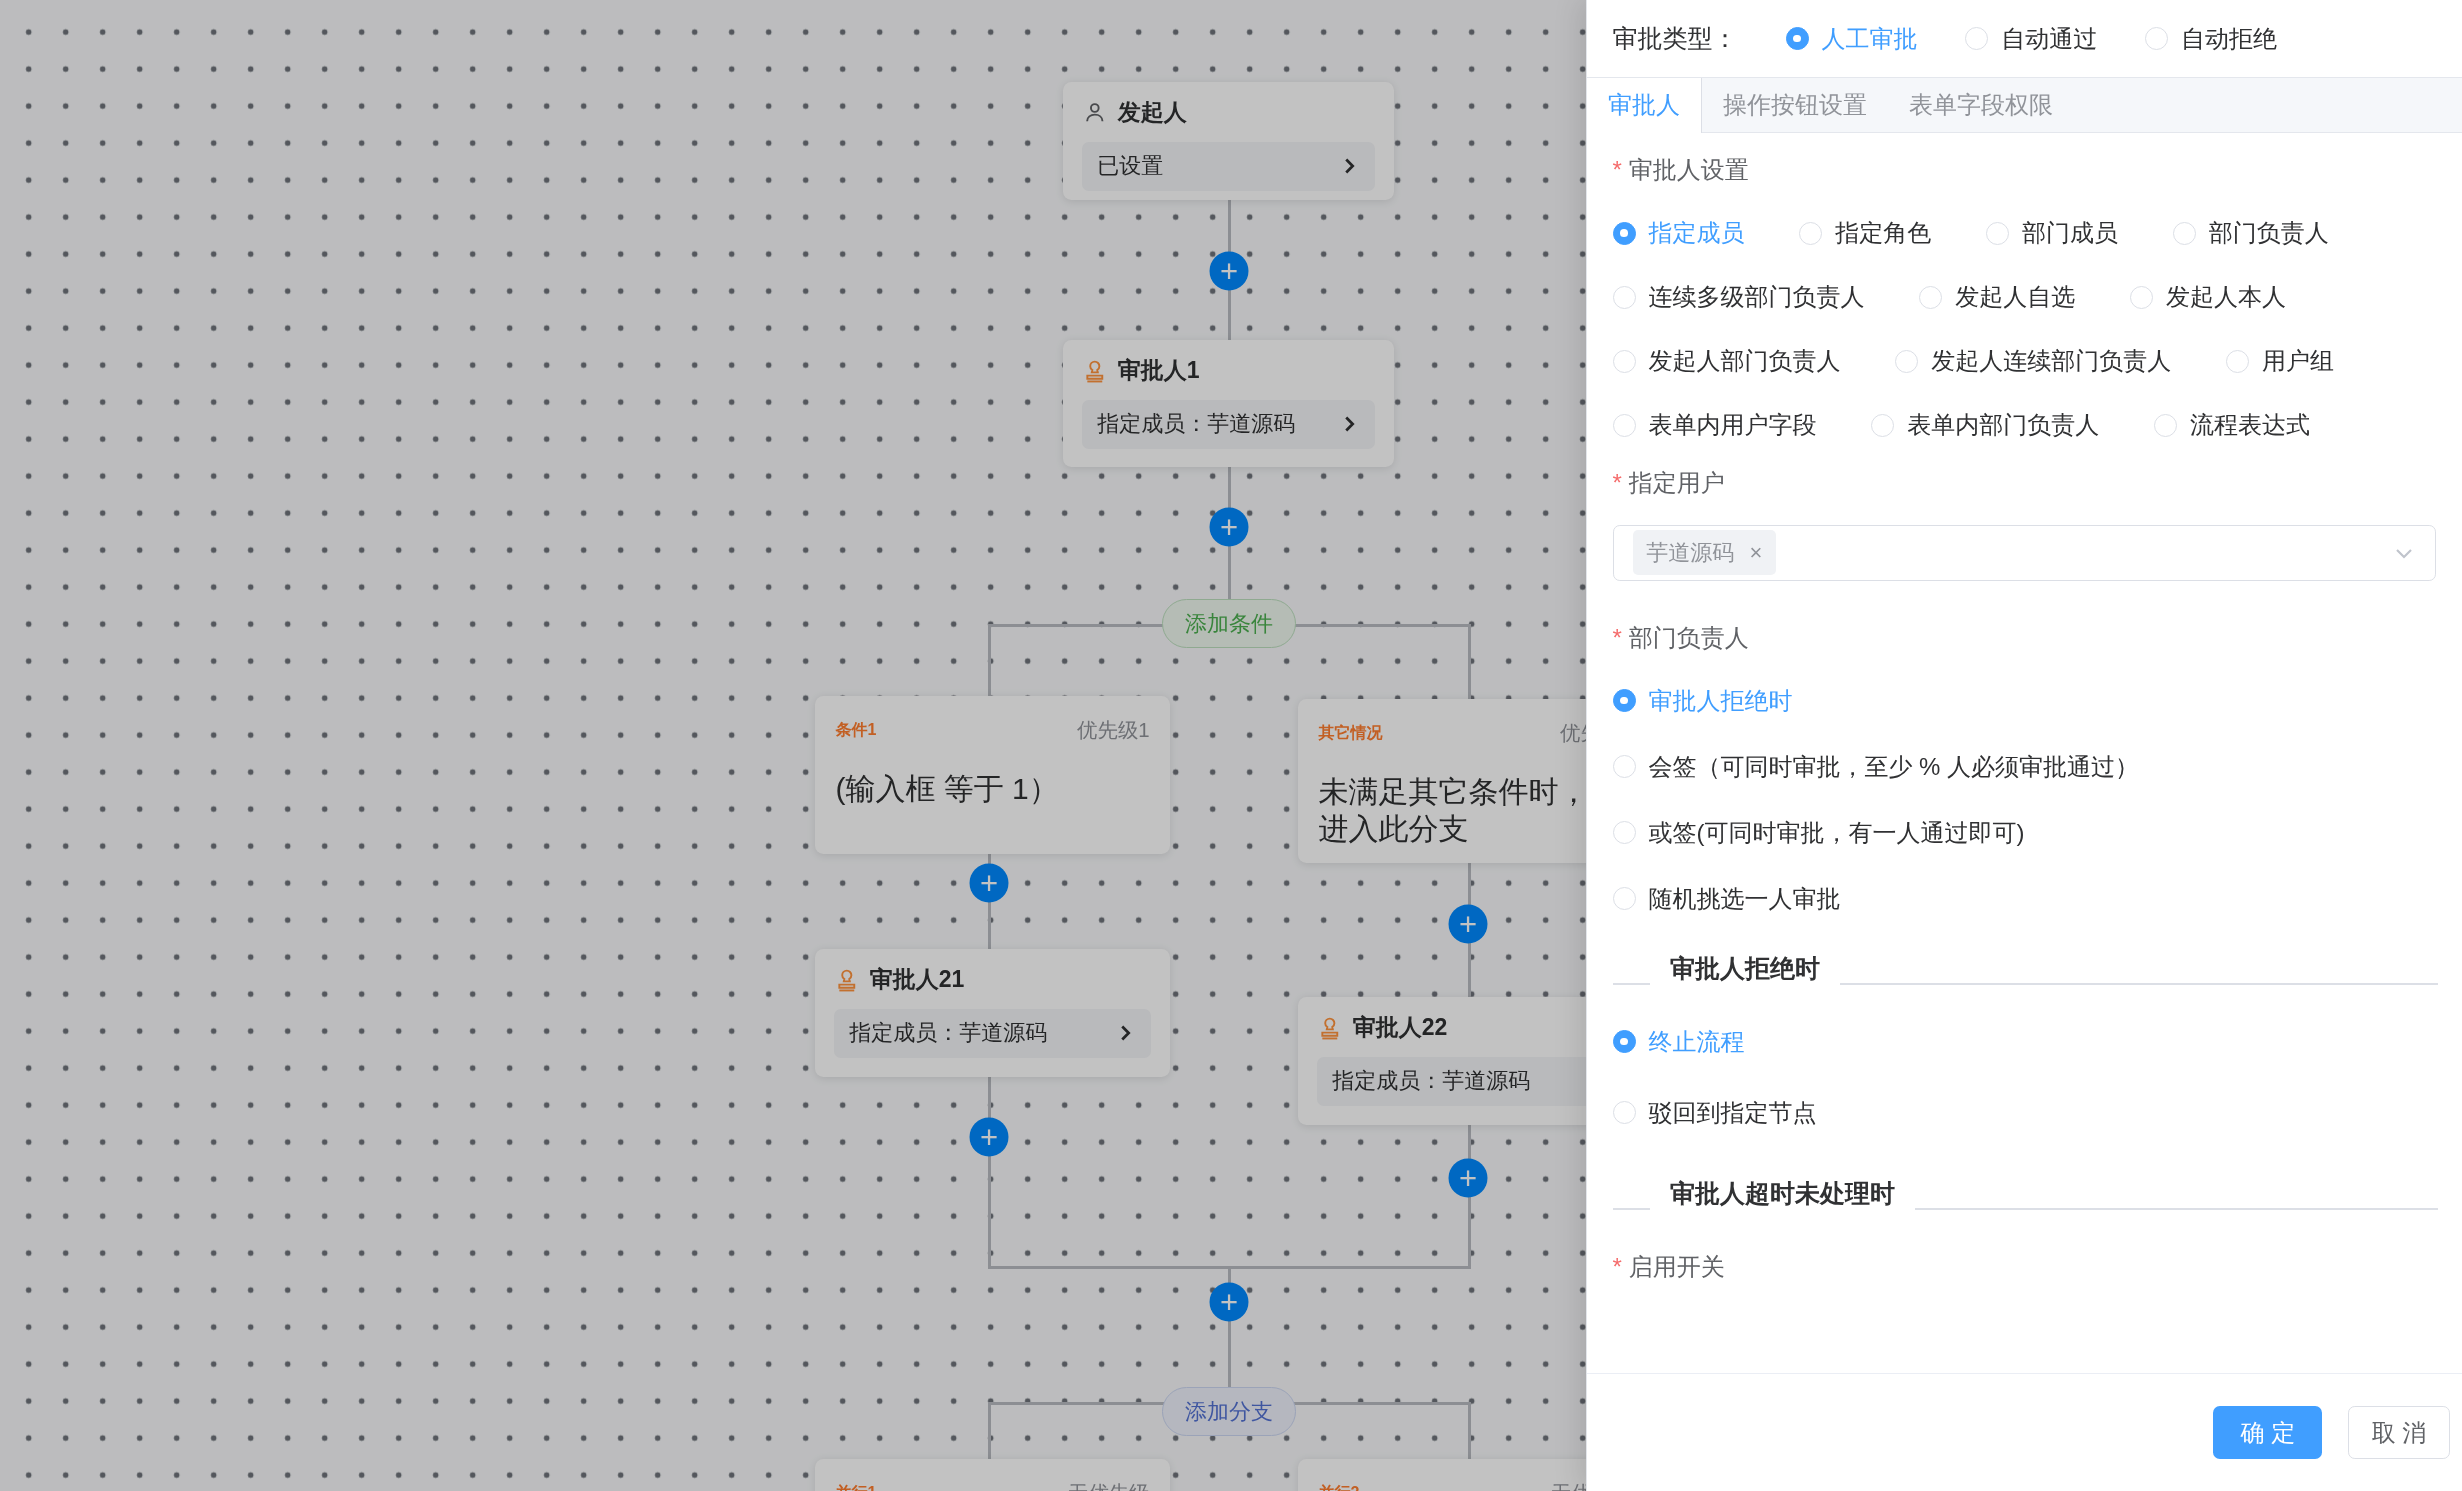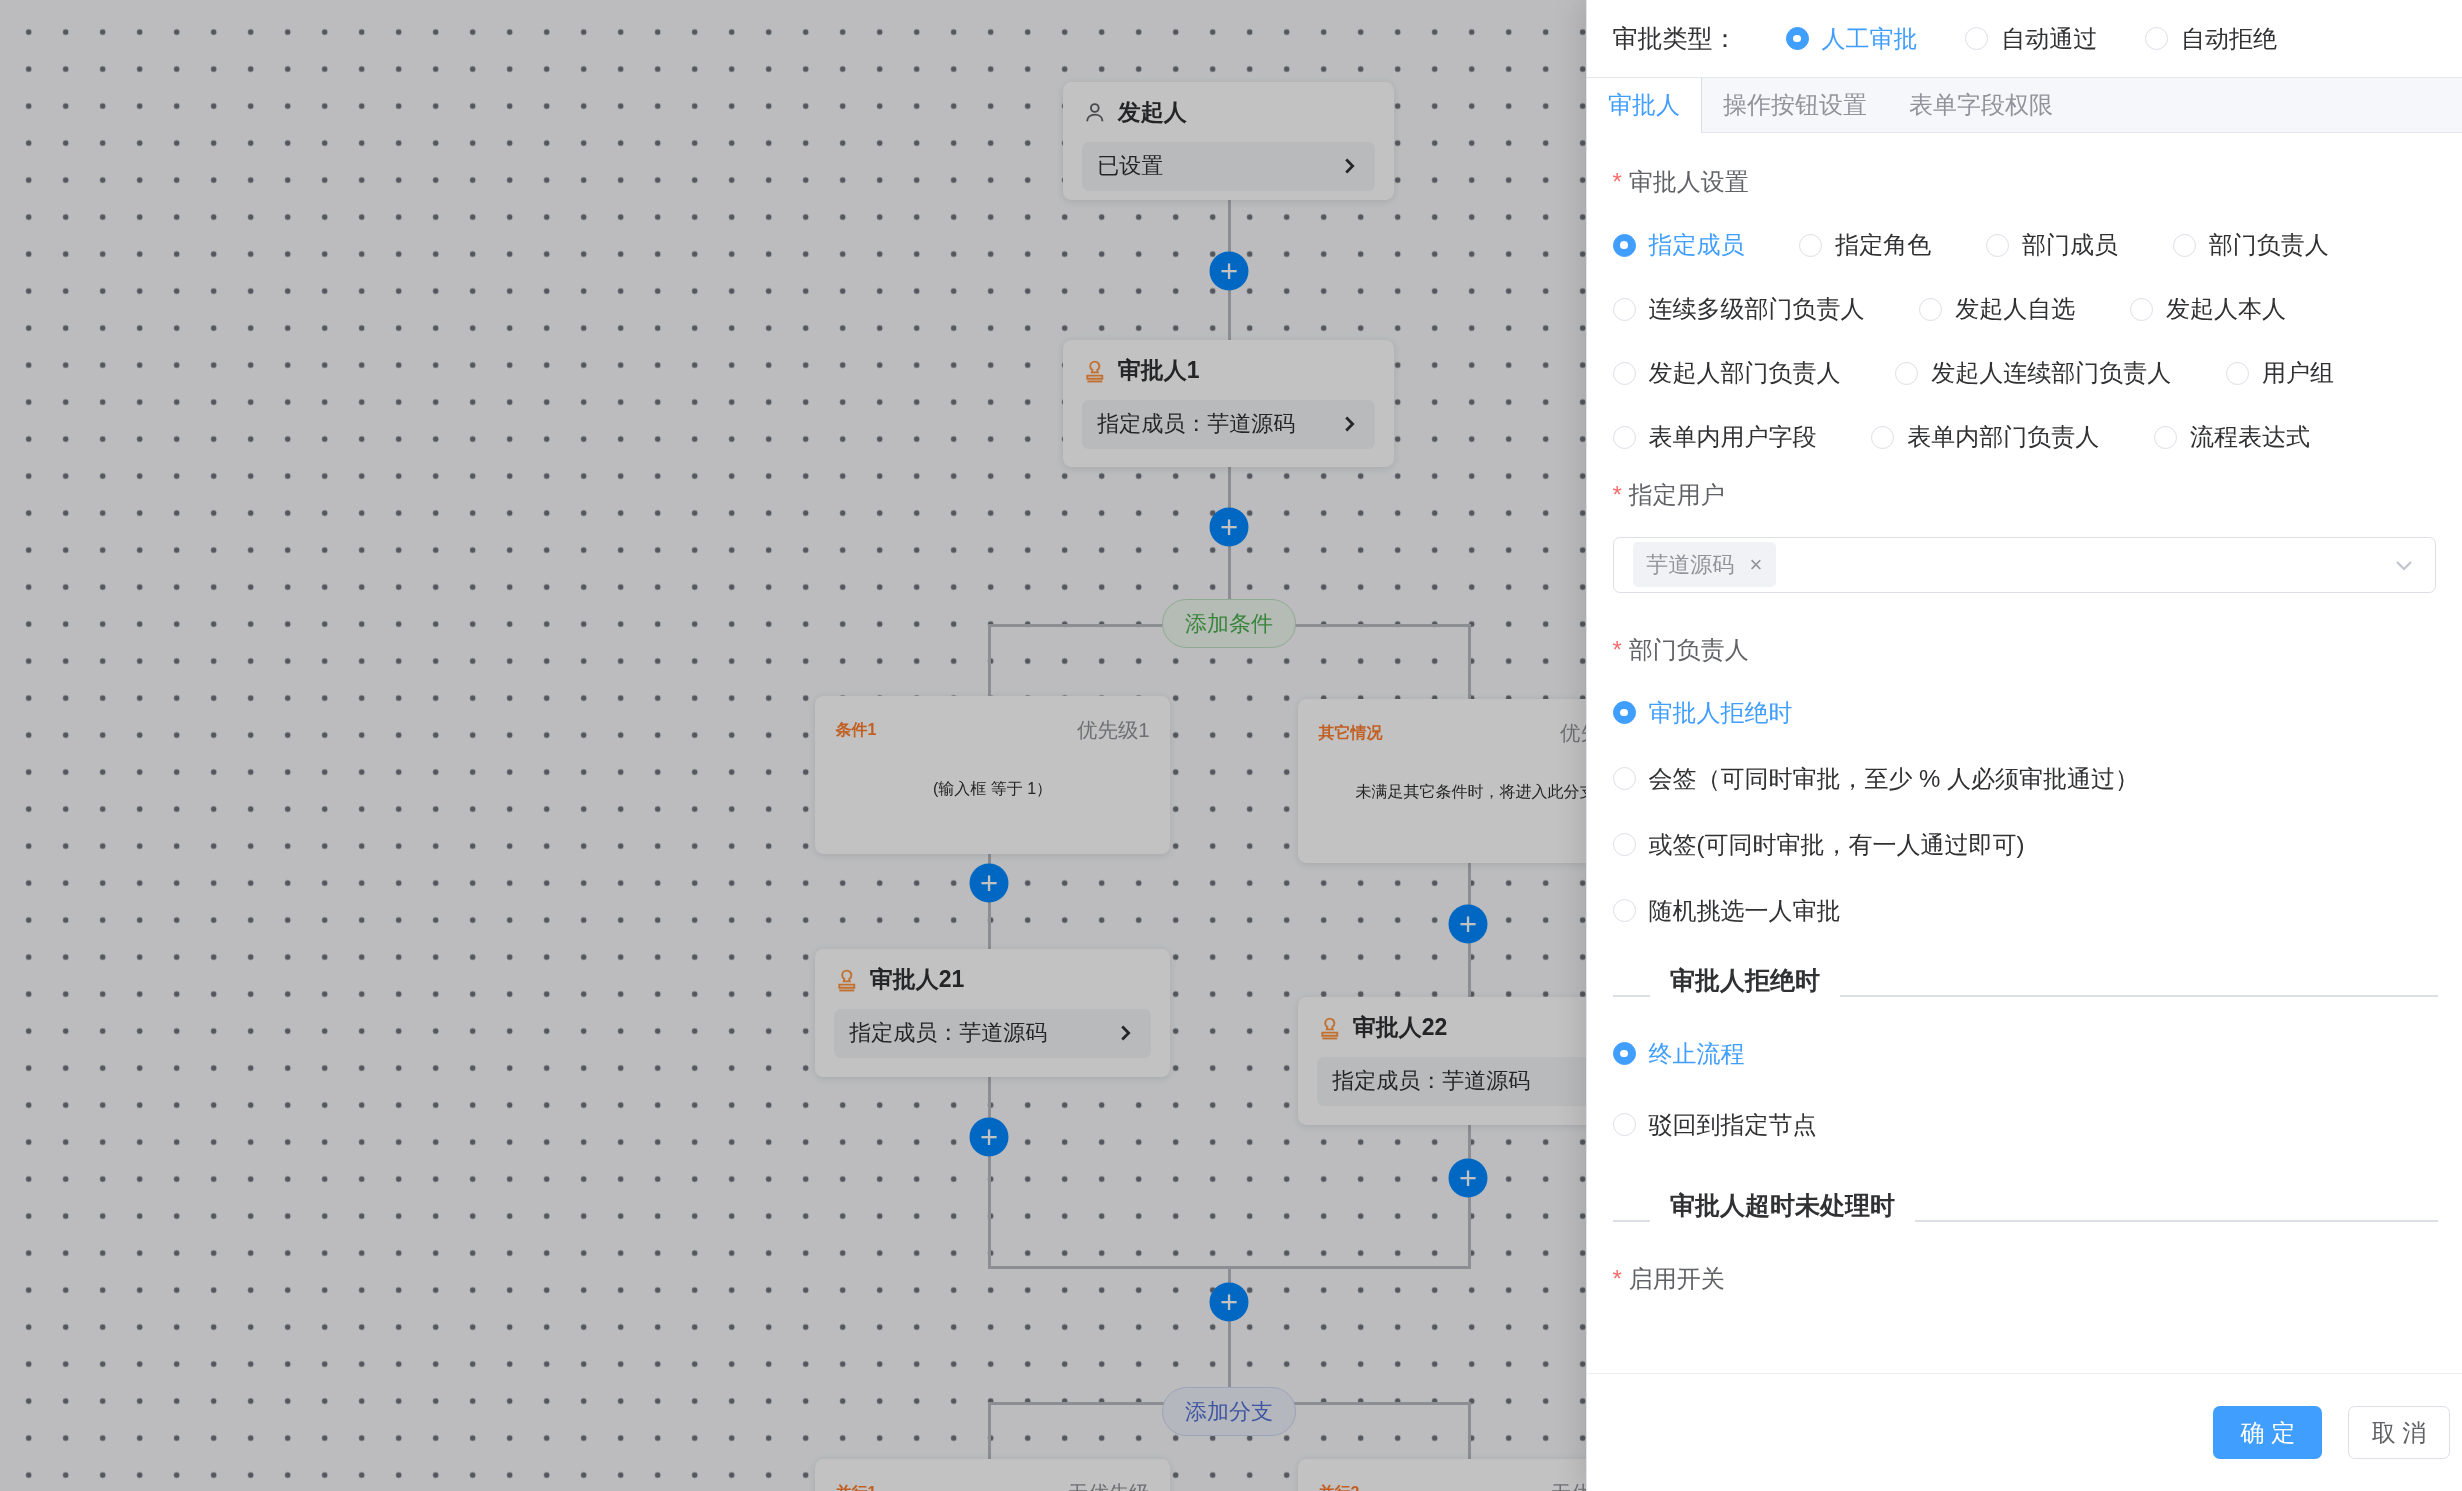--- a/index.html
+++ b/index.html
@@ -16,21 +16,21 @@
   .cline { position:absolute; background:#b8bbc1; }
   .node { position:absolute; background:#fff; border-radius:8.5px; padding:15.3px 19px;
           box-shadow:0 1.7px 8.5px rgba(0,0,0,.10); cursor:pointer; }
   .node-title { display:flex; align-items:center; gap:10.2px; font-size:23px; font-weight:bold; color:#303133; }
   .node-row { margin-top:13.6px; background:#f4f5f7; border-radius:6.8px; height:49px;
               display:flex; align-items:center; justify-content:space-between;
               padding:0 15.3px; font-size:22px; color:#303133; }
   .cond-head { display:flex; align-items:center; justify-content:space-between; }
   .cond-title { font-size:16px; font-weight:bold; color:#ff7d2e; }
   .cond-priority { font-size:20.4px; color:#909399; }
-  .cond-body { margin-top:25.6px; font-size:16px; color:#303133; line-height:37px;text-align:center; }
+  .cond-body { margin-top:25.6px; font-size:30px; color:#303133; line-height:37px; }
   .plus { position:absolute; width:39px; height:39px; border-radius:50%; background:#0089ff;
           color:#fff; display:flex; align-items:center; justify-content:center;
           font-size:31px; font-weight:300; transform:translate(-50%,-50%); cursor:pointer; line-height:1; }
   .pill { position:absolute; transform:translateX(-50%); height:49px; border-radius:25.6px;
           display:flex; align-items:center; justify-content:center; padding:0 22px;
           font-size:22px; cursor:pointer; }
   .pill-green { background:#eef7ee; border:1.7px solid #bcdfbe; color:#4caf50; }
   .pill-blue  { background:#eef1fb; border:1.7px solid #ccd6f2; color:#5472d3; }
   .icon svg { display:block; }
 
@@ -44,21 +44,21 @@
   .radio .dot { width:23px; height:23px; border-radius:50%; border:1.7px solid #dcdfe6; background:#fff; position:relative; flex:none; }
   .radio.selected .dot { background:#409eff; border-color:#409eff; }
   .radio.selected .dot::after { content:""; position:absolute; inset:0; margin:auto; width:7.7px; height:7.7px; border-radius:50%; background:#fff; }
   .radio .lbl { color:#303133; }
   .radio.selected .lbl { color:#409eff; }
 
   .tabbar { height:56px; background:#f5f7fa; border-top:0.9px solid #e4e7ed; border-bottom:0.9px solid #e4e7ed; display:flex; }
   .tab { padding:0 21px; display:flex; align-items:center; font-size:24px; color:#909399; cursor:pointer; }
   .tab.active { background:#fff; color:#409eff; border-right:0.9px solid #dcdfe6; margin-bottom:-0.9px; }
 
-  .panel-body { position:absolute; top:134px; left:0; right:0; height:1192px; overflow:hidden; padding:32px 24px 0 25.6px; }
+  .panel-body { position:absolute; top:122px; left:0; right:0; height:1192px; overflow:hidden; padding:32px 24px 0 25.6px; }
   .form-label { font-size:24px; color:#606266; margin-bottom:31px; }
   .req::before { content:"*"; color:#f56c6c; margin-right:6.8px; }
   .radio-row { display:flex; gap:55px; margin-bottom:32px; flex-wrap:nowrap; }
   .radio-col .radio { display:flex; margin-bottom:34px; }
 
   .select-box { height:56px; border:1.7px solid #dcdfe6; border-radius:6.8px; display:flex; align-items:center;
                 padding:0 19px; margin:-5.1px 1.7px 41px 0; cursor:pointer; }
   .tag { background:#f0f2f5; border-radius:5.1px; padding:7.7px 6.8px 7.7px 13.6px; font-size:22px; color:#909399;
          display:flex; align-items:center; gap:8.5px; }
   .tag .x { font-size:22px; color:#909399; padding:0 6.8px; cursor:pointer; }

